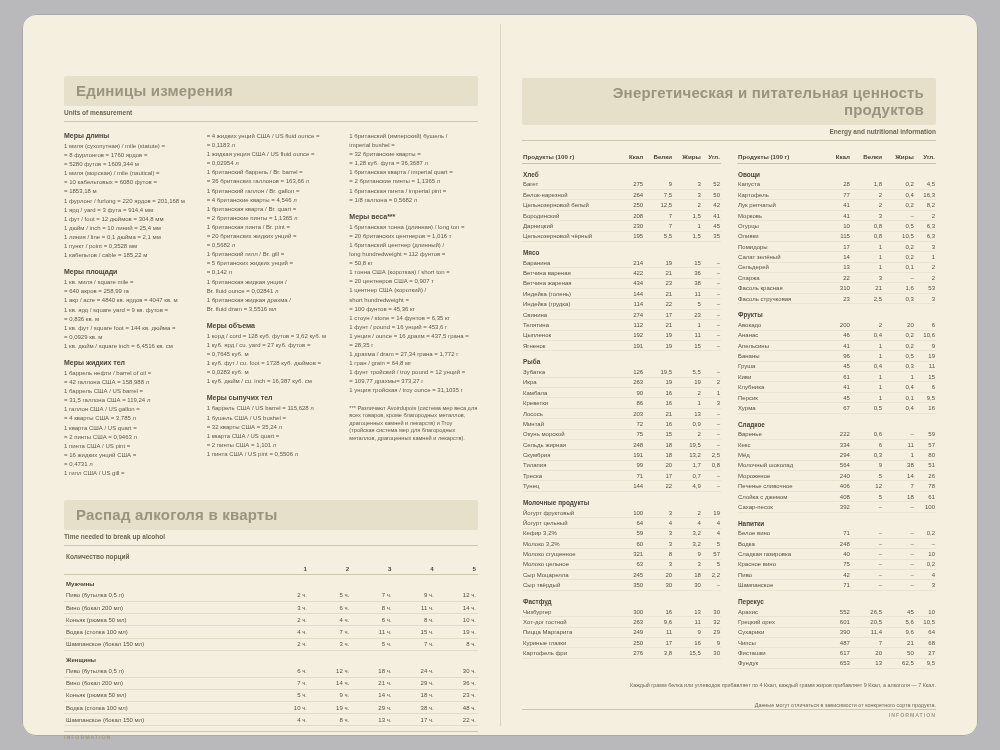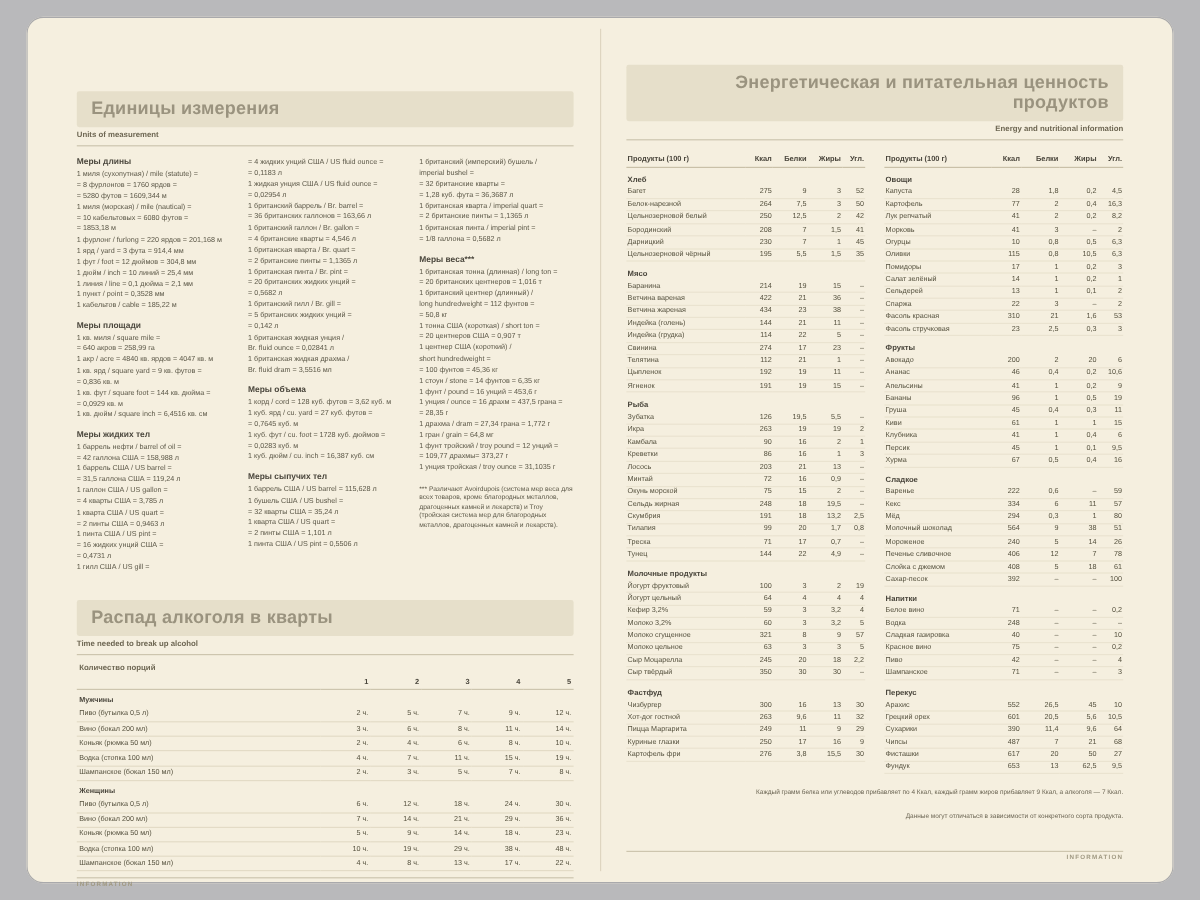--- a/index.html
+++ b/index.html
@@ -16,21 +16,21 @@
     border-radius:14px;
     box-shadow:0 0 0 1px #a9a9ab inset;
   }
   .spine { position:absolute; left:50%; top:10px; bottom:10px; width:1px; background:#ded5c0; }
   .left { position:absolute; left:0; top:0; width:478px; height:100%; padding:40px 22px 10px 42px;margin-top:22px; }
   .right { position:absolute; right:0; top:0; width:478px; height:100%; padding:40px 42px 10px 22px; }
 
   .band { background:#e6dfca; padding:6px 12px 7px 12px; border-radius:2px; }
   .band h1 { margin:0; font-size:15px; font-weight:bold; color:#9a937f; letter-spacing:.2px; }
   .band-sub { font-size:6.5px; color:#6d6652; font-weight:bold; margin-top:3px; }
-  .band.right-align { text-align:right; }
+  .band.right-align { text-align:right;margin-top:24px; }
 
   .rule { height:1px; background:#cdc5ae; margin:5px 0 7px 0; }
 
   .cols3 { display:flex; gap:14px; margin-top:10px; }
   .col { width:33.33%; }
   .grp { margin-bottom:9px; }
   .grp h3 { margin:0 0 3px 0; font-size:7px; font-weight:bold; color:#4a463c; }
   .grp p { margin:0 0 1px 0; font-size:6px; line-height:1.35; color:#5d5949; }
   .note { font-size:5.6px; line-height:1.35; color:#5d5949; margin-top:10px; }
 

